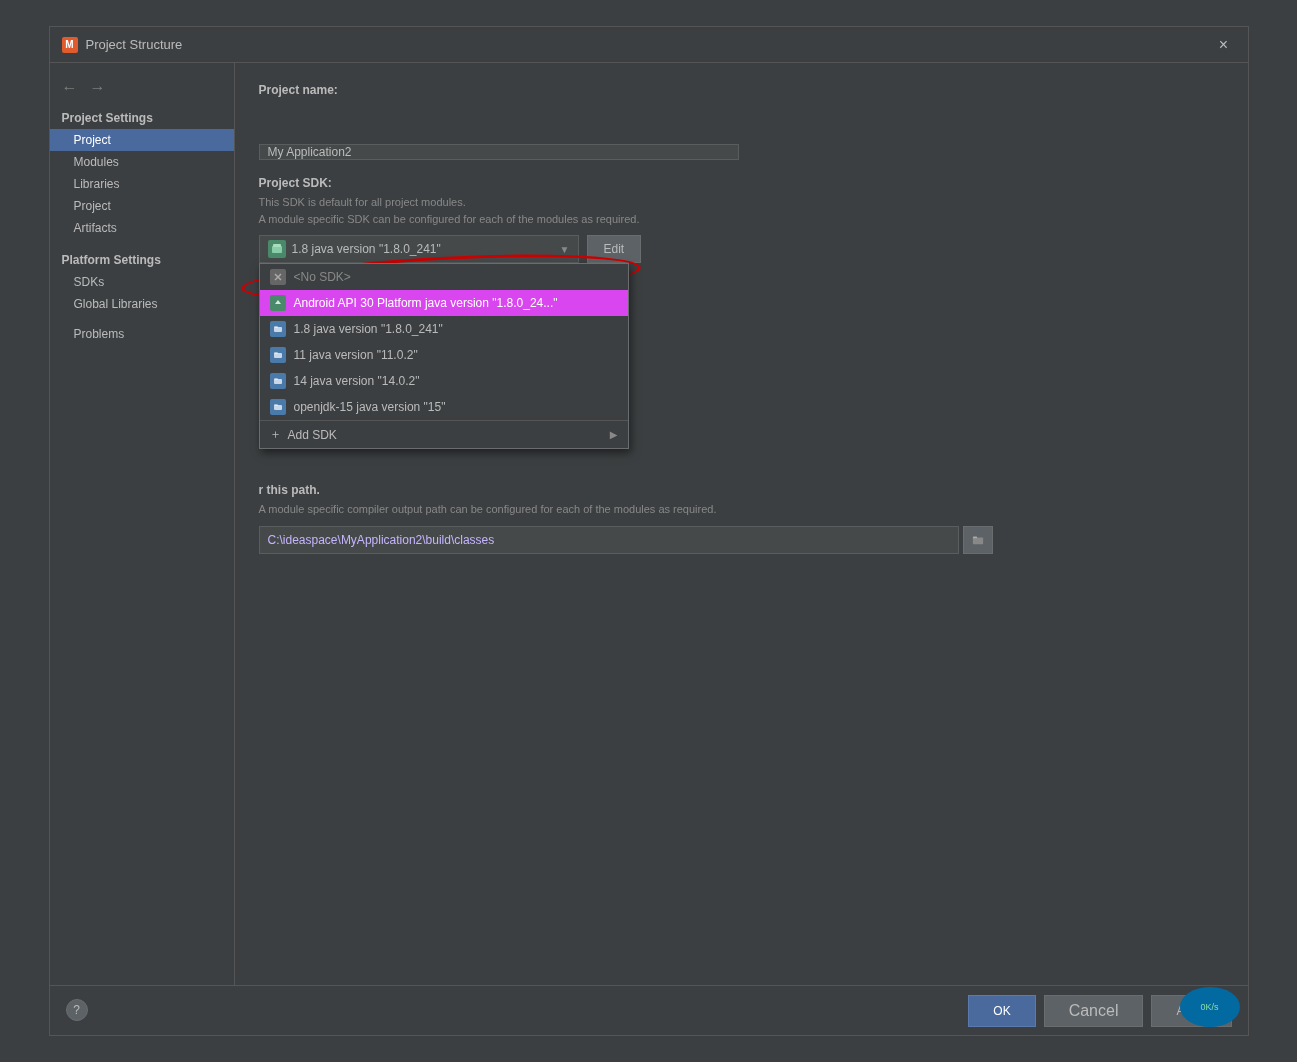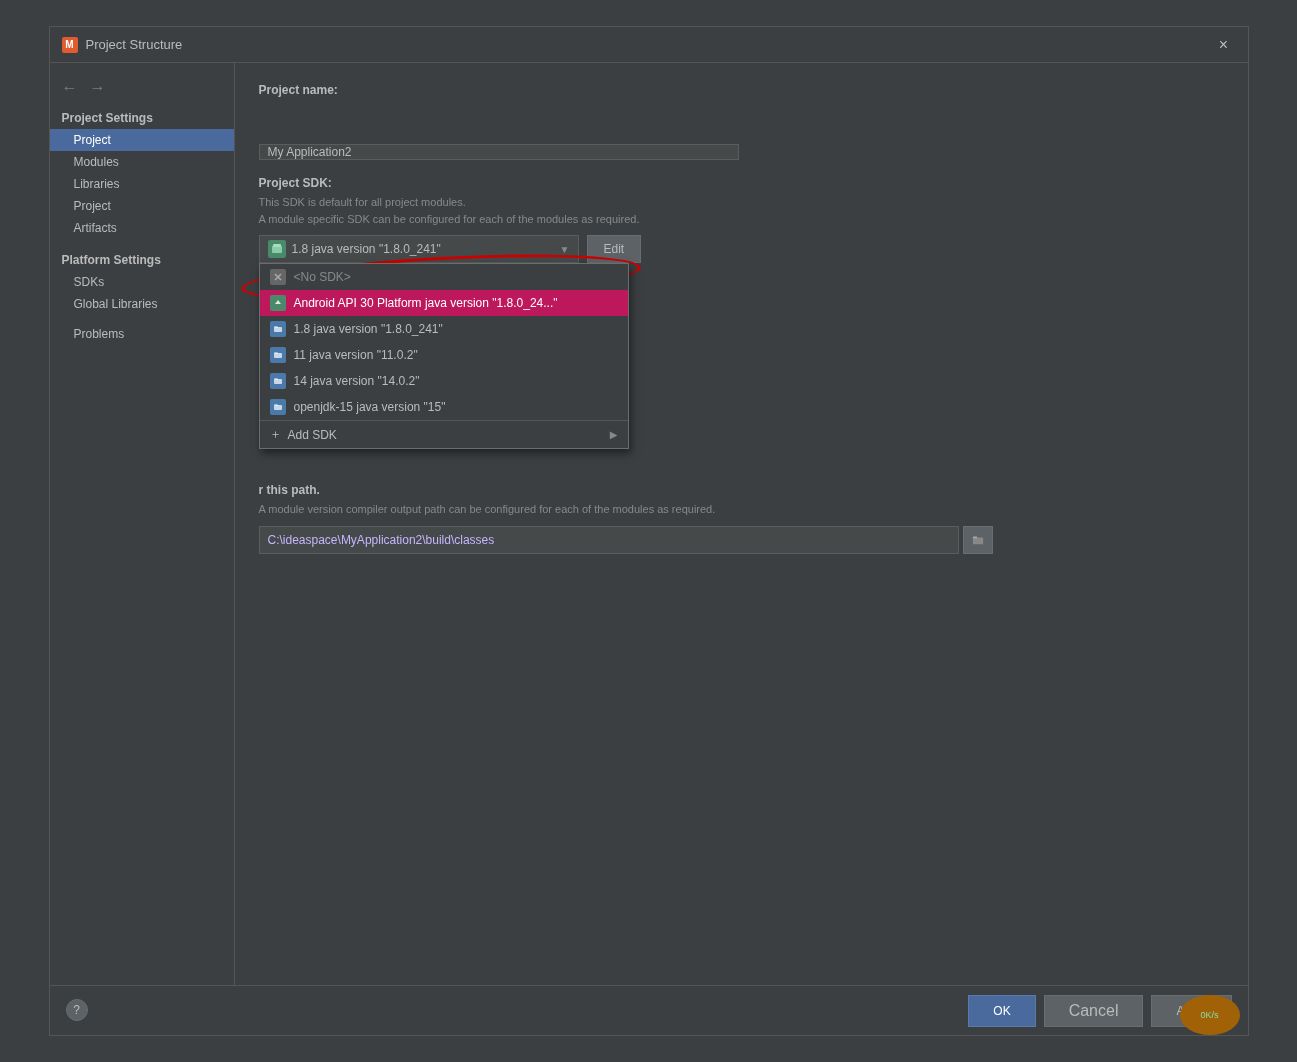--- a/index.html
+++ b/index.html
@@ -232,21 +232,21 @@
       padding: 5px 10px;
       display: flex;
       align-items: center;
       cursor: pointer;
       font-size: 12px;
       color: #bbbbbb;
       gap: 8px;
     }
 
     .sdk-popup-item.selected {
-      background: #be185d;
+      background: #d946ef;
       color: #ffffff;
     }
 
     .sdk-popup-icon {
       width: 16px;
       height: 16px;
       border-radius: 2px;
       display: flex;
       align-items: center;
       justify-content: center;
@@ -392,25 +392,25 @@
       justify-content: center;
       cursor: pointer;
       font-size: 12px;
       position: absolute;
       bottom: 14px;
       left: 16px;
     }
 
     .bottom-right-widget {
       position: absolute;
-      bottom: 0;
+      bottom: 8px;
       right: 8px;
       width: 60px;
       height: 40px;
-      background: #a16207;
+      background: #0369a1;
       border-radius: 50%;
       display: flex;
       align-items: center;
       justify-content: center;
       flex-direction: column;
       overflow: hidden;
     }
 
     .bottom-right-text {
       color: #88ddaa;
@@ -562,21 +562,21 @@
           <div class="red-circle" style="left:-18px; top:22px; width:400px; height:42px; transform: scaleX(1) rotate(-3deg); border-color: #cc0000; border-width: 3px; border-radius: 50%;"></div>
         </div>
       </div>
 
       
       <div class="compiler-section" style="margin-top: 220px;">
         <div class="compiler-label">
           <span>r this path.</span>
         </div>
         <div class="compiler-desc">
-          <span>A module version compiler output path can be configured for each of the modules as required.</span>
+          <span>A module specific compiler output path can be configured for each of the modules as required.</span>
         </div>
         <div class="path-row">
           <input class="path-input" type="text" value="C:\ideaspace\MyApplication2\build\classes" style="">
           <button class="btn-browse">
             <svg width="14" height="12" viewBox="0 0 14 12" fill="none">
               <rect x="1" y="3" width="12" height="8" rx="1" fill="#888"></rect>
               <rect x="1" y="2" width="5" height="2" rx="1" fill="#aaa"></rect>
             </svg>
           </button>
         </div>

